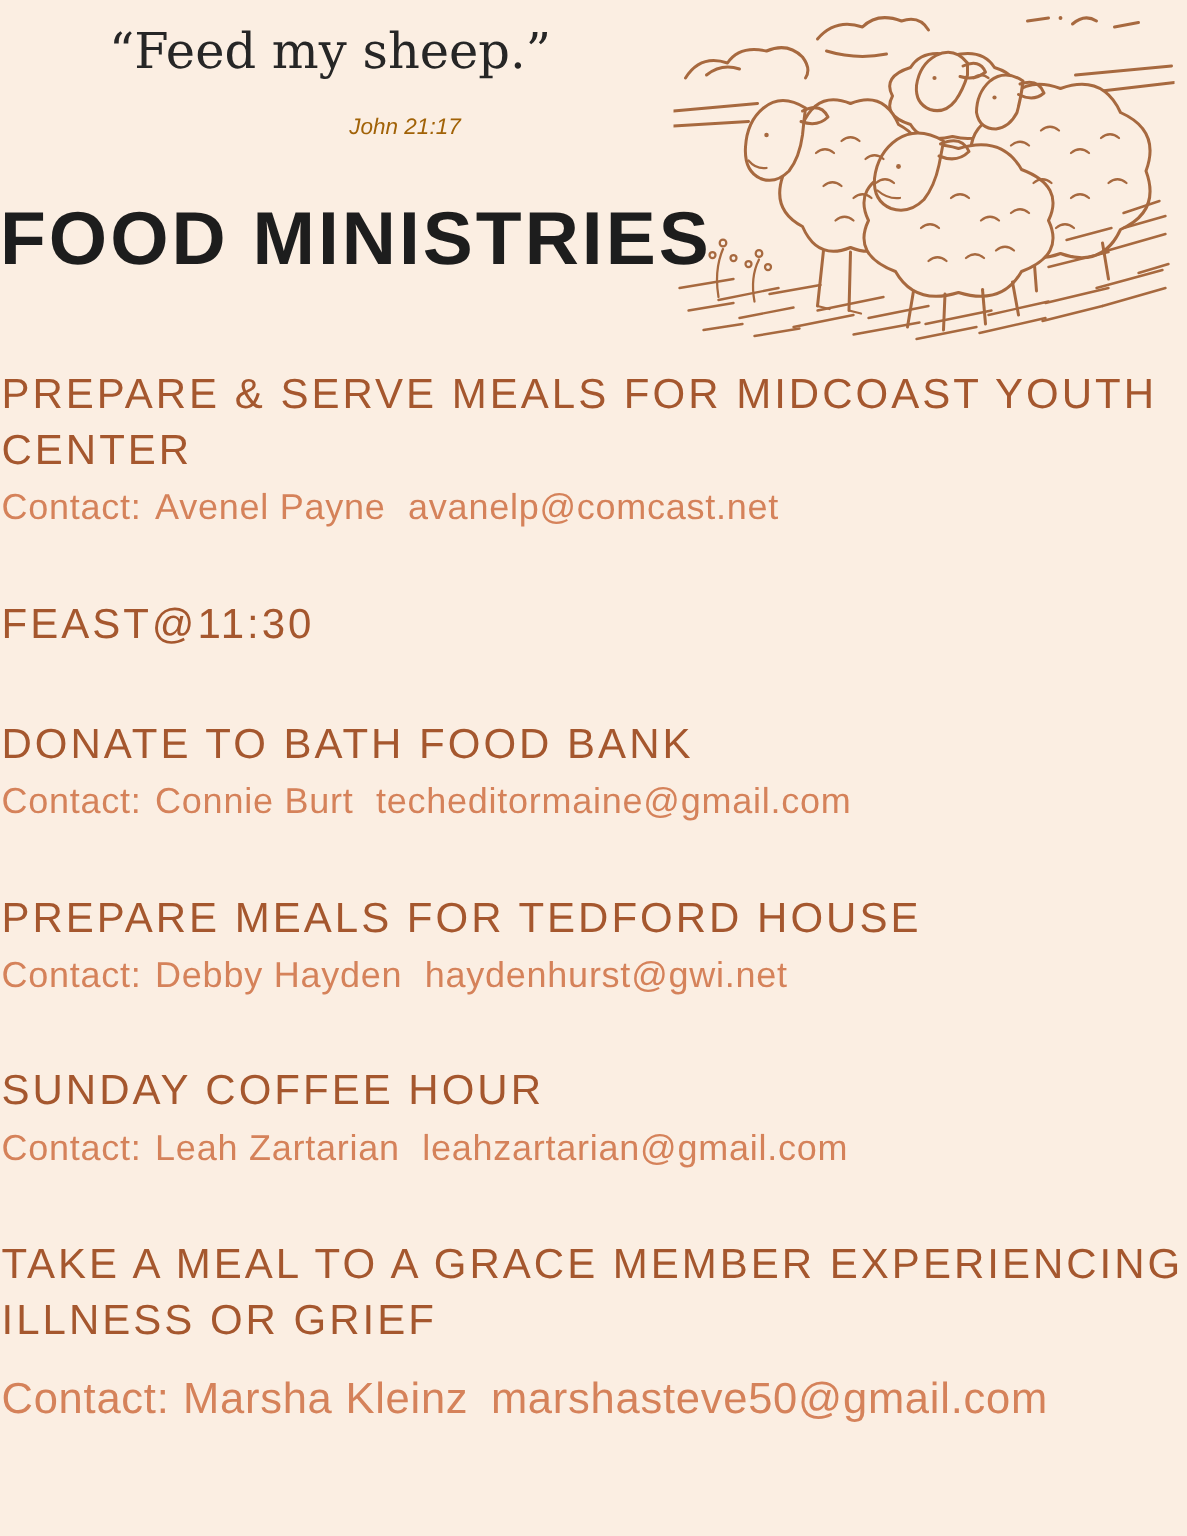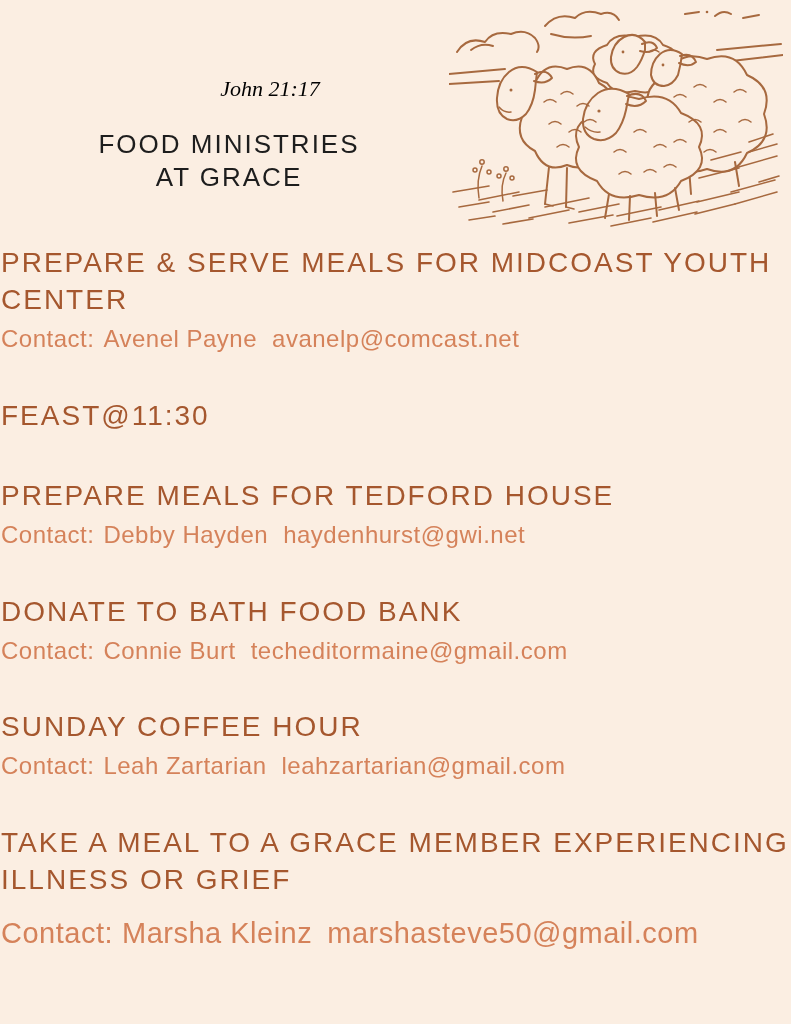--- a/index.html
+++ b/index.html
@@ -14,27 +14,27 @@
   .quote{
     position:absolute;left:55px;top:14px;width:330px;
     text-align:center;
     font-family:"DejaVu Serif",serif;
     font-size:33px;font-weight:500;color:#262626;
     white-space:nowrap;
   }
   .quote-ref{
     position:absolute;left:160px;top:76px;width:220px;
     text-align:center;
-    font-family:Liberation Serif, serif;font-style:italic;
-    font-size:22px;color:#000000;
+    font-family:Liberation Sans, sans-serif;font-style:italic;
+    font-size:15px;color:#a16207;
   }
   .title{
     position:absolute;left:0;top:128px;width:458px;
     text-align:center;color:#1d1d1d;
-    font-size:26px;font-weight:400;letter-spacing:2px;
+    font-size:50px;font-weight:700;letter-spacing:2px;
     line-height:1.25;
   }
   .title-line{white-space:nowrap;}
   .sheep-art{position:absolute;right:8px;top:2px;width:334px;height:234px;}
   .sections{padding:0 1px;}
   .ministry{margin-bottom:43px;}
   .ministry:last-child{margin-bottom:0;}
   .ministry-heading{
     color:#a5572e;font-size:28px;letter-spacing:2px;
     line-height:1.33;font-weight:400;
@@ -45,25 +45,25 @@
   }
   .contact-label{margin-right:9px;}
   .contact-name{margin-right:15px;}
   .ministry.large .ministry-contact{font-size:29px;margin-top:18px;}
 </style>
 </head>
 <body>
 
 <div class="header">
 
+  <div class="quote">“Feed my sheep.”</div>
   <div class="quote-ref">John 21:17</div>
 
   <div class="title">
     <div class="title-line">FOOD MINISTRIES</div>
-    <div class="title-line">AT GRACE</div>
   </div>
 
   <svg class="sheep-art" viewBox="0 0 334 234" aria-hidden="true">
     <g stroke="#a7693f" fill="none" stroke-width="2" stroke-linecap="round" stroke-linejoin="round">
 
       <path d="M8,50 Q18,34 36,40 Q44,28 62,32 Q76,26 86,36 Q92,44 88,50"></path>
       <path d="M22,48 Q32,40 44,44"></path>
       <path d="M96,24 Q108,10 126,16 Q136,6 152,12 Q164,8 170,18"></path>
       <path d="M102,32 Q122,38 142,34"></path>
       <path d="M236,12 L250,10"></path>
@@ -184,30 +184,30 @@
     <div class="ministry-contact">
       <span class="contact-label">Contact:</span><span class="contact-name">Avenel Payne</span><span class="contact-email">avanelp@comcast.net</span>
     </div>
   </div>
 
   <div class="ministry">
     <div class="ministry-heading">FEAST@11:30</div>
   </div>
 
   <div class="ministry">
+    <div class="ministry-heading">DONATE TO BATH FOOD BANK</div>
+    <div class="ministry-contact">
+      <span class="contact-label">Contact:</span><span class="contact-name">Connie Burt</span><span class="contact-email">techeditormaine@gmail.com</span>
+    </div>
+  </div>
+
+  <div class="ministry">
     <div class="ministry-heading">PREPARE MEALS FOR TEDFORD HOUSE</div>
     <div class="ministry-contact">
       <span class="contact-label">Contact:</span><span class="contact-name">Debby Hayden</span><span class="contact-email">haydenhurst@gwi.net</span>
-    </div>
-  </div>
-
-  <div class="ministry">
-    <div class="ministry-heading">DONATE TO BATH FOOD BANK</div>
-    <div class="ministry-contact">
-      <span class="contact-label">Contact:</span><span class="contact-name">Connie Burt</span><span class="contact-email">techeditormaine@gmail.com</span>
     </div>
   </div>
 
   <div class="ministry">
     <div class="ministry-heading">SUNDAY COFFEE HOUR</div>
     <div class="ministry-contact">
       <span class="contact-label">Contact:</span><span class="contact-name">Leah Zartarian</span><span class="contact-email">leahzartarian@gmail.com</span>
     </div>
   </div>
 

